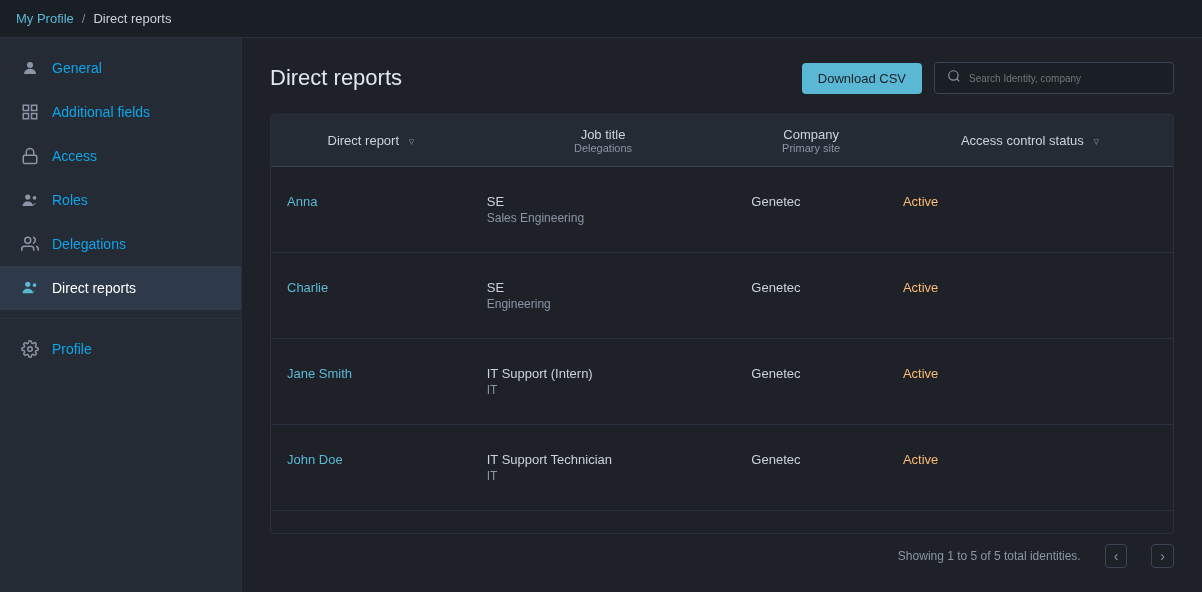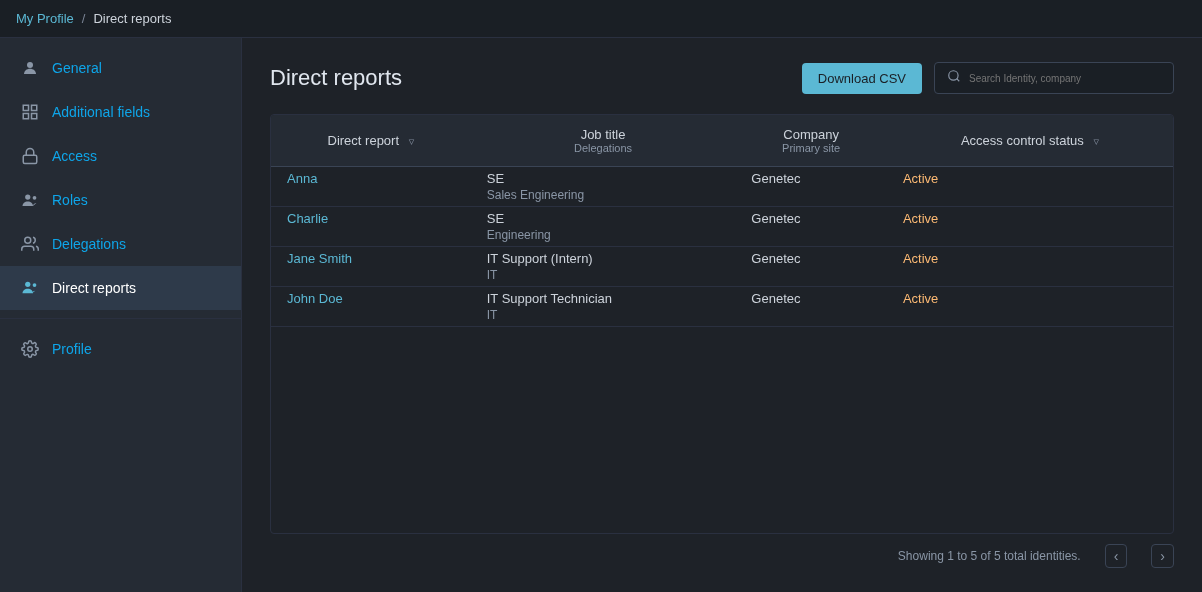--- a/index.html
+++ b/index.html
@@ -176,21 +176,21 @@
       margin-left: 6px;
       cursor: pointer;
       color: #7a8494;
       font-size: 11px;
     }
     tbody tr {
       border-bottom: 1px solid #2a3040;
       background: #1e2228;
     }
     td {
-      padding: 4px 16px;
+      padding: 27px 16px;
       color: #cdd3db;
       vertical-align: top;
     }
     td .cell-link {
       color: #5bb8d4;
       cursor: pointer;
       text-decoration: none;
     }
     td .cell-sub {
       display: block;

